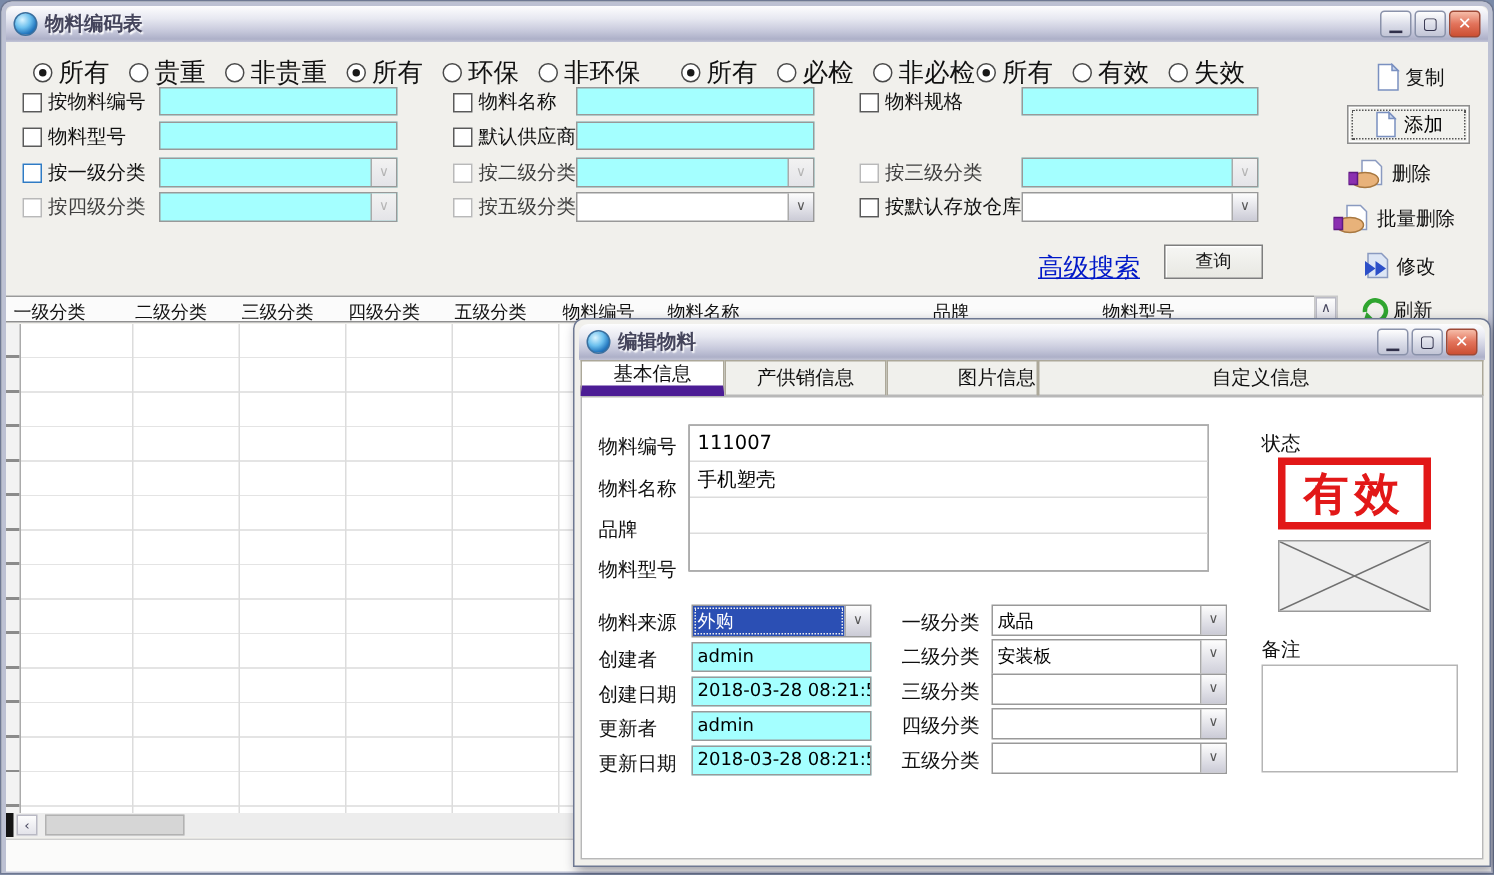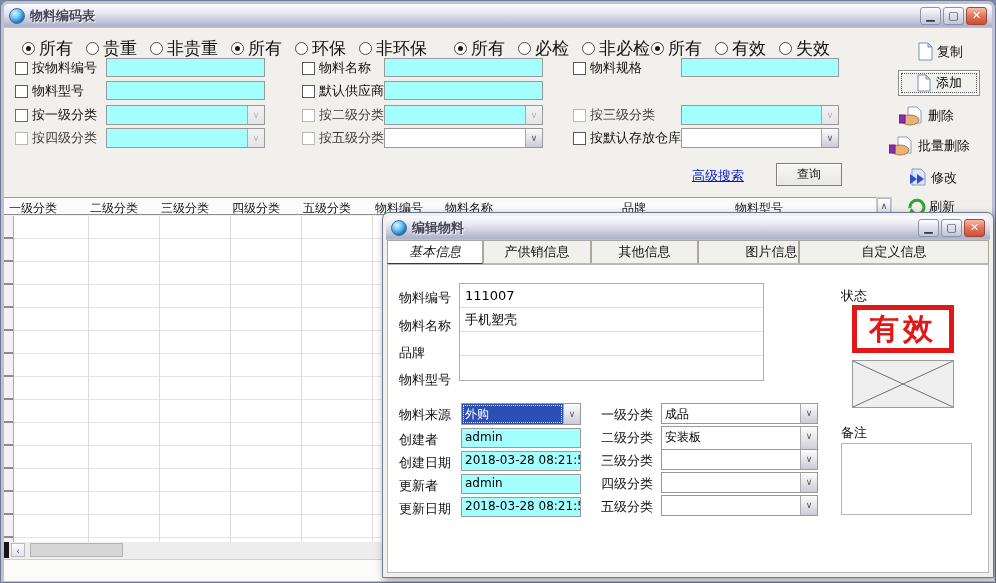--- a/index.html
+++ b/index.html
@@ -39,21 +39,21 @@
 
   .field { position:absolute; height:19px; border:1px solid #999; background:#FFF;
            font-size:12px; padding:1px 3px; font-family:"DejaVu Sans",sans-serif; }
   .field.cyan { background:#A4FFFF; }
   .combo { position:absolute; height:20px; border:1px solid #999; background:#FFF; display:flex; }
   .combo.cyan { background:#A4FFFF; }
   .combo-text { flex:1; font-size:12px; padding:2px 3px; overflow:hidden; white-space:nowrap; }
   .combo-btn { width:17px; border-left:1px solid #AAA; background:linear-gradient(#FDFDFD,#DFDFE6 60%,#CBCBD6);
                font-size:9px; color:#555; text-align:center; line-height:18px; flex:none; }
   .combo.disarrow .combo-btn { color:#B5B5B5; background:linear-gradient(#F2F2F2,#E4E4E8); }
-  .link { position:absolute; font-size:13px; color:#0018C8; text-decoration:underline; }
+  .link { position:absolute; font-size:17px; color:#0018C8; text-decoration:underline; }
   .pushbtn { position:absolute; background:linear-gradient(#F6F6F4,#E8E8E2); border:1px solid #7E7E7E;
              box-shadow:inset 1px 1px 0 #FFF; font-size:12px; color:#111; text-align:center; }
 
   
   .tool { position:absolute; display:flex; align-items:center; gap:3px; font-size:13px; color:#111; }
   .tool svg { flex:none; }
   .addbtn { position:absolute; background:#F1F1ED; border:1px solid #8E8E8E;
             box-shadow:inset 0 0 0 1px #FFF; outline:1px dotted #555; outline-offset:-4px;
             display:flex; align-items:center; justify-content:center; gap:4px; font-size:13px; }
 
@@ -76,23 +76,23 @@
   .hsb .thumb { position:absolute; left:26px; top:1px; width:93px; height:14px; background:#D6D6D6; border:1px solid #B2B2B2; }
   .bstrip { position:absolute; left:3px; top:558px; width:990px; height:22px; background:#FBFBFA; border-top:1px solid #CFCFCF; }
 
   
   #edit-dialog { left:382px; top:212px; width:612px; height:366px; z-index:10;
                  box-shadow:2px 3px 8px rgba(20,20,40,.4); border-radius:7px 7px 0 0; }
   .dlg-client { position:absolute; left:4px; right:4px; top:51px; bottom:4px; background:#FFF; border:1px solid #B8B8B8; }
   .tabs { position:absolute; left:4px; right:4px; top:27px; height:24px; display:flex; }
   .tab { border:1px solid #ACA899; border-bottom:1px solid #B8B8B8; background:#F0F0EC;
          font-size:13px; display:flex; align-items:center; justify-content:center; color:#111; }
-  .tab.active { background:#FFF; border-bottom:1px solid #4c1d95; font-weight:normal;font-style:italic; }
+  .tab.active { background:#FFF; border-bottom:7px solid #4c1d95; font-weight:normal; }
   .dlbl { position:absolute; font-size:13px; color:#111; white-space:nowrap; }
-  .igroup { position:absolute; left:76px; top:70px; width:305px; border:1px solid #ADADAD; background:#737373; }
+  .igroup { position:absolute; left:76px; top:70px; width:347px; border:1px solid #ADADAD; background:#737373; }
   .igroup input { display:block; width:100%; height:24px; border:none; border-bottom:1px solid #DCDCDC;
                   font-size:13px; padding:2px 5px; font-family:"DejaVu Sans",sans-serif; background:#FFF; }
   .igroup input:last-child { border-bottom:none; }
   .sel-combo .combo-text { background:#2B4FB4; color:#FFF; outline:1px dotted #EEE; outline-offset:-2px; }
   .stamp { position:absolute; left:469px; top:92px; width:102px; height:48px; border:5px solid #E21818;
            color:#E21818; font-size:30px; font-weight:bold; display:flex; align-items:center;
            justify-content:center; letter-spacing:4px; }
   .imgbox { position:absolute; left:469px; top:147px; width:102px; height:48px; background:#EFEFEF; border:1px solid #9A9A9A; }
   .remark { position:absolute; left:458px; top:230px; width:131px; height:72px; border:1px solid #B5B5B5;
             background:#FFF; resize:none; font-family:"DejaVu Sans",sans-serif; }
@@ -334,21 +334,20 @@
     <span class="winbtns">
       <span class="winbtn">▁</span>
       <span class="winbtn">▢</span>
       <span class="winbtn close">✕</span>
     </span>
   </div>
   <div class="dlg-client"></div>
   <div class="tabs">
     <div class="tab active" style="width:96px;">基本信息</div>
     <div class="tab" style="width:108px;">产供销信息</div>
-    <div class="tab" style="width:107px;">其他信息</div>
     <div class="tab" style="width:101px;padding-left:46px;">图片信息</div>
     <div class="tab" style="flex:1;">自定义信息</div>
   </div>
 
   <span class="dlbl" style="left:16px;top:76px;">物料编号</span>
   <span class="dlbl" style="left:16px;top:104px;">物料名称</span>
   <span class="dlbl" style="left:16px;top:131px;">品牌</span>
   <span class="dlbl" style="left:16px;top:158px;">物料型号</span>
   <div class="igroup">
     <input value="111007" style="">

